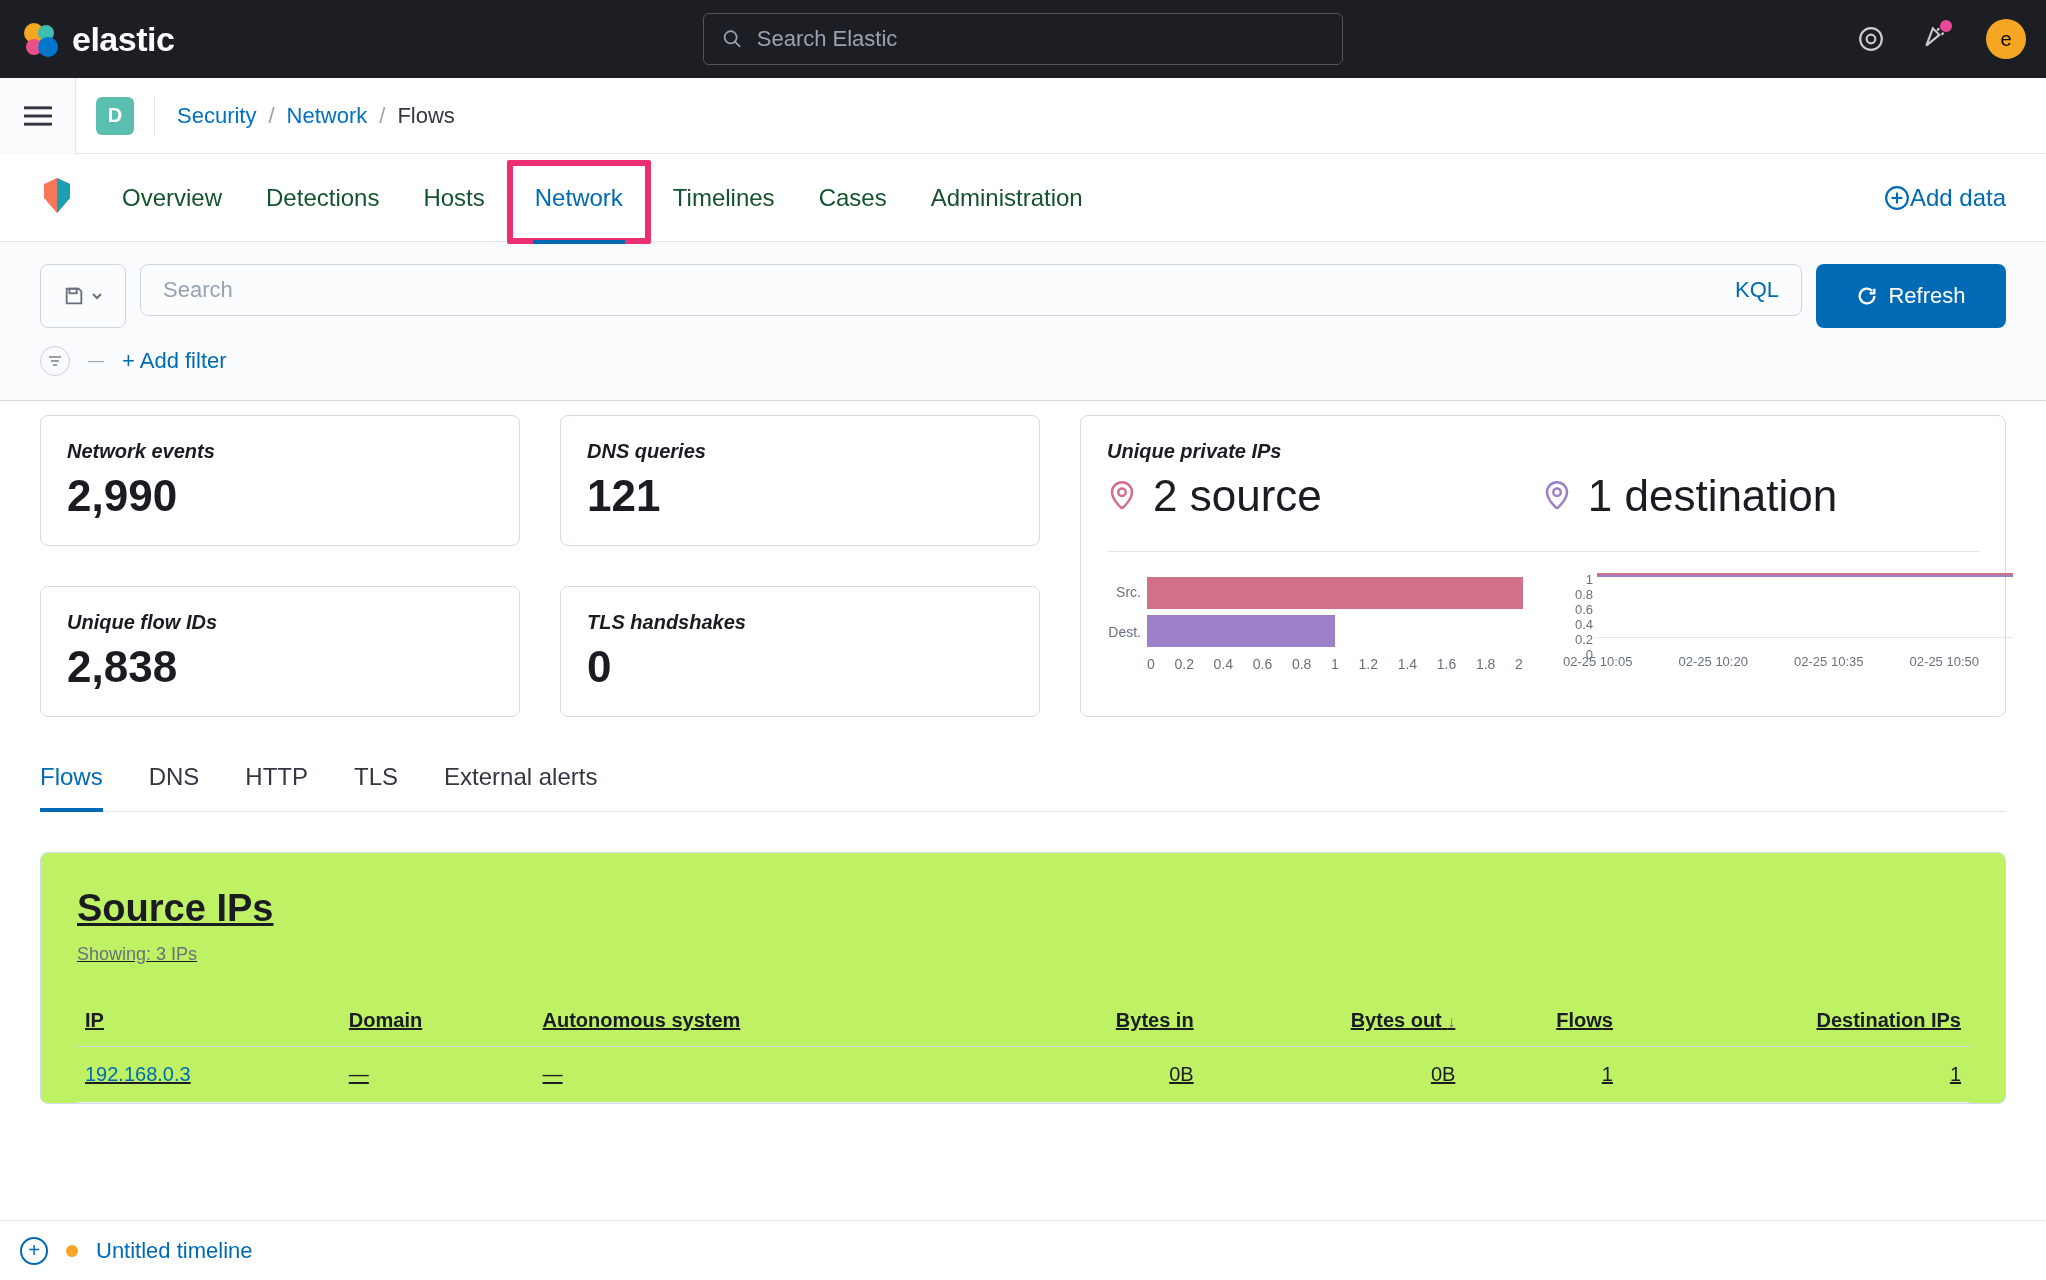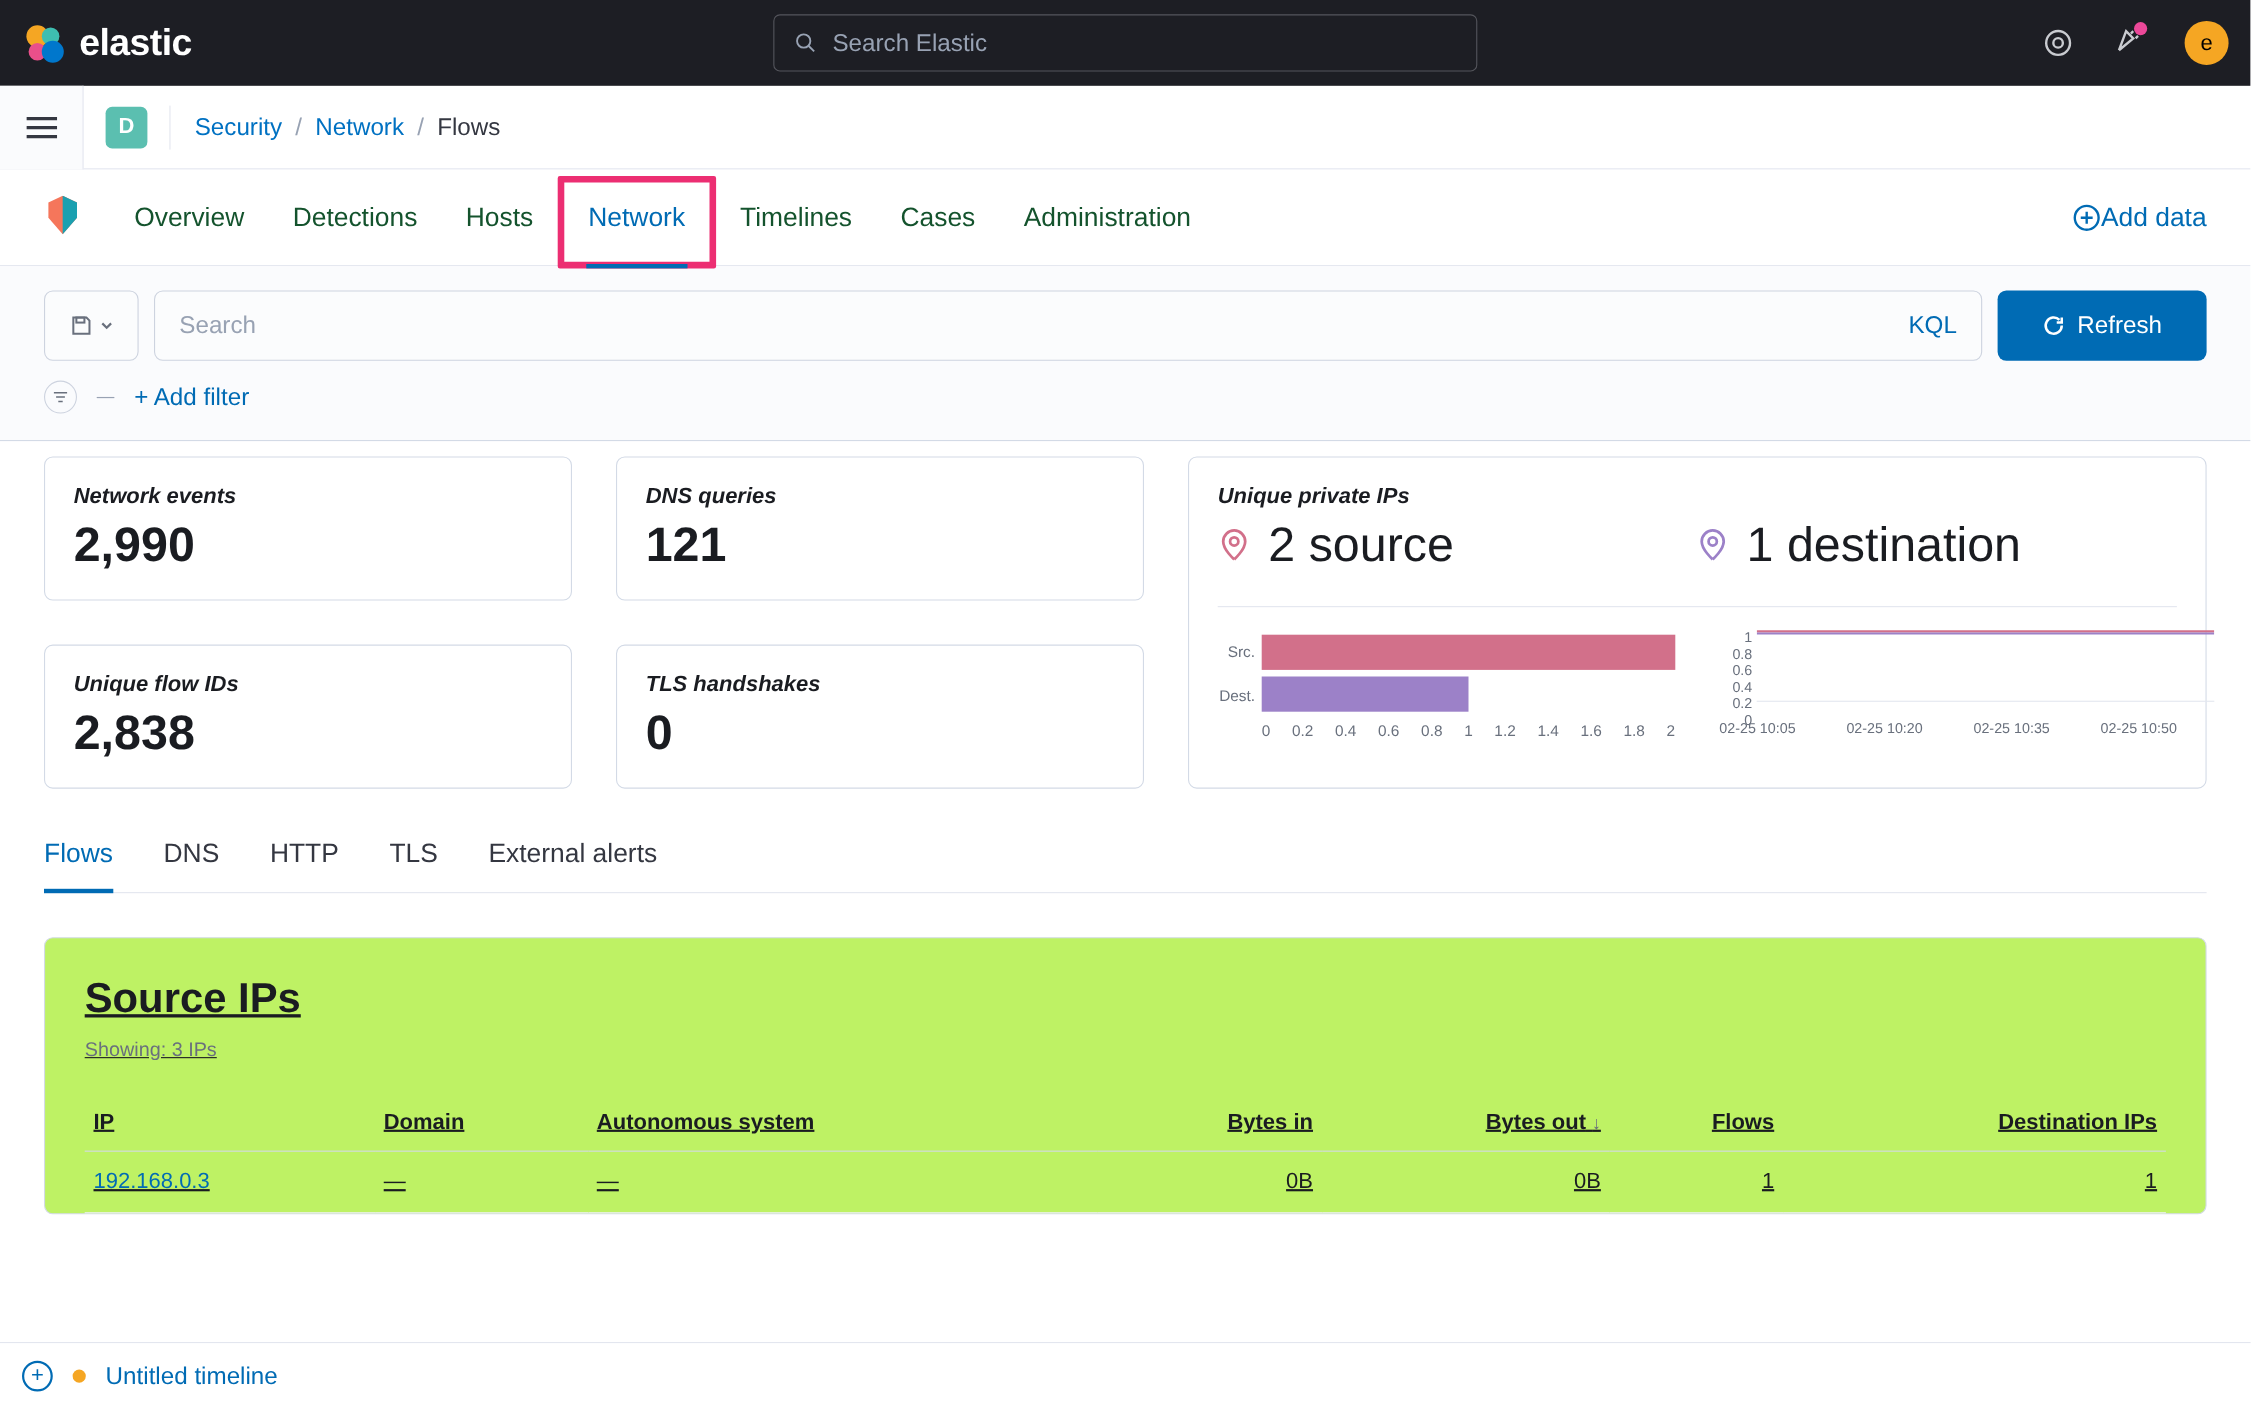--- a/index.html
+++ b/index.html
@@ -35,21 +35,21 @@
   .nav-tab { font-size: 24px; color: #14532d; font-weight: 500; padding: 0 2px; position: relative; cursor: pointer; }
   .nav-tab.active { color: #006bb4; }
   .nav-tab.active::after { content: ''; position: absolute; left: 0; right: 0; bottom: -32px; height: 4px; background: #006bb4; }
   .nav-highlight { border: 6px solid #ec2e72; padding: 18px 20px 26px 20px; border-radius: 2px; margin: -18px -20px -26px -20px; }
   .add-data { margin-left: auto; display: flex; align-items: center; gap: 0; color: #006bb4; font-size: 24px; cursor: pointer; }
 
   
   .filter-bar { padding: 22px 40px 10px; background:#fafbfd; }
   .filter-row { display: flex; gap: 14px; align-items: stretch; }
   .save-btn { width: 86px; height: 64px; border: 1px solid #cdd3df; border-radius: 8px; background: #fbfcfd; display: flex; align-items: center; justify-content: center; gap: 6px; }
-  .search-input { flex: 1; height: 64px; border: 1px solid #cdd3df; border-radius: 8px; background: #fbfcfd; display: flex; align-items: center; padding: 0 22px; justify-content: space-between; }
+  .search-input { flex: 1; height: 52px; border: 1px solid #cdd3df; border-radius: 8px; background: #fbfcfd; display: flex; align-items: center; padding: 0 22px; justify-content: space-between; }
   .search-input input { border: none; background: transparent; font-size: 22px; width: 70%; outline: none; }
   .search-input input::placeholder { color: #98a2b3; }
   .kql { color: #006bb4; font-size: 22px; }
   .date-picker { width: 740px; height: 64px; border: 1px solid #cdd3df; border-radius: 8px; background: #fbfcfd; display: flex; align-items: center; overflow: hidden; }
   .date-icon-box { width: 86px; height: 100%; border-right: 1px solid #cdd3df; display: flex; align-items: center; justify-content: center; gap: 6px; background:#f5f6fa; }
   .date-text { flex: 1; padding-left: 18px; font-size: 22px; color: #343741; }
   .show-dates { padding-right: 18px; color: #006bb4; font-size: 22px; }
   .refresh-btn { width: 190px; height: 64px; background: #006bb4; border-radius: 8px; color: #fff; display: flex; align-items: center; justify-content: center; gap: 10px; font-size: 22px; font-weight: 500; }
   .filter-row2 { margin-top: 18px; display: flex; align-items: center; gap: 18px; padding-bottom: 14px; }
   .filter-badge { width: 30px; height: 30px; border: 1px solid #cdd3df; border-radius: 50%; display: flex; align-items: center; justify-content: center; color:#98a2b3; }

